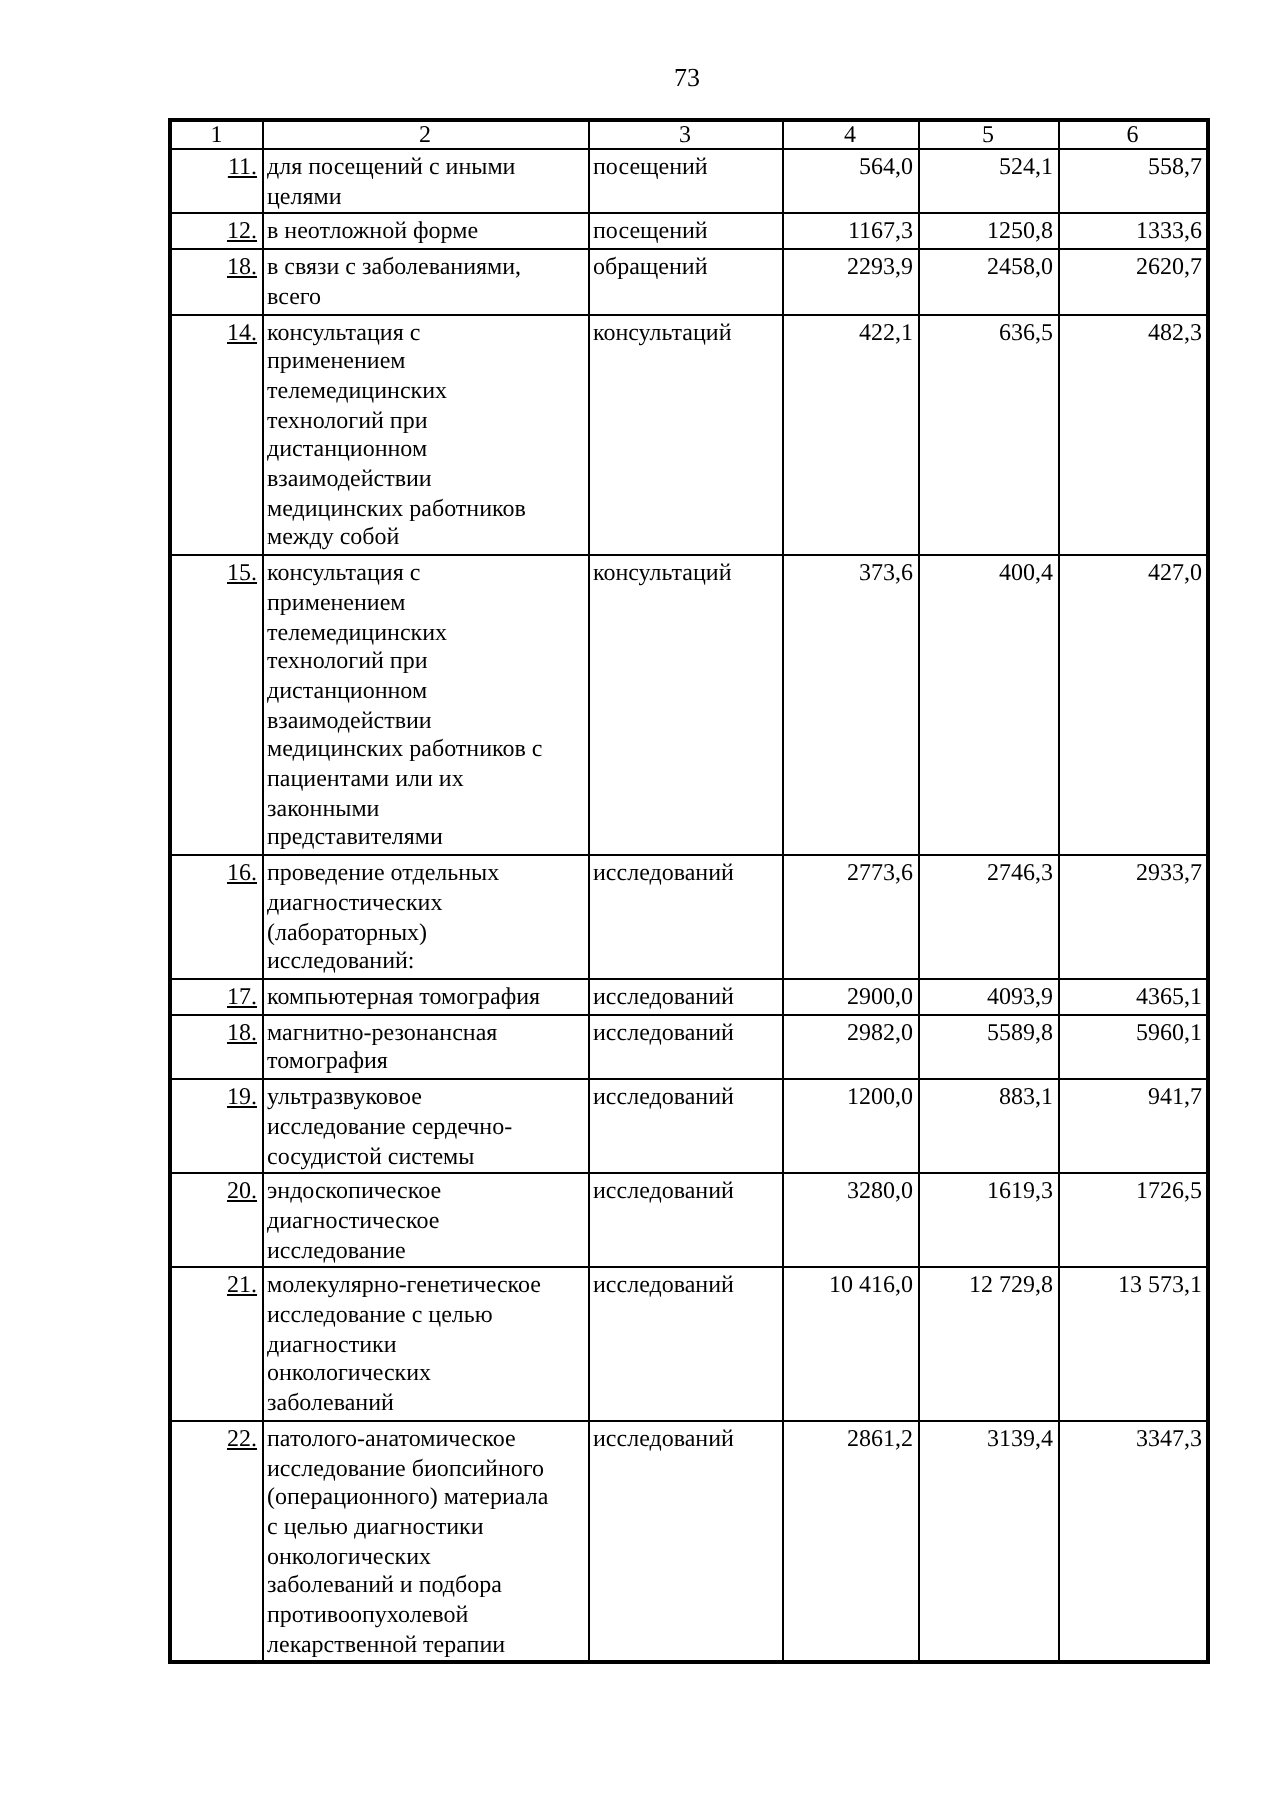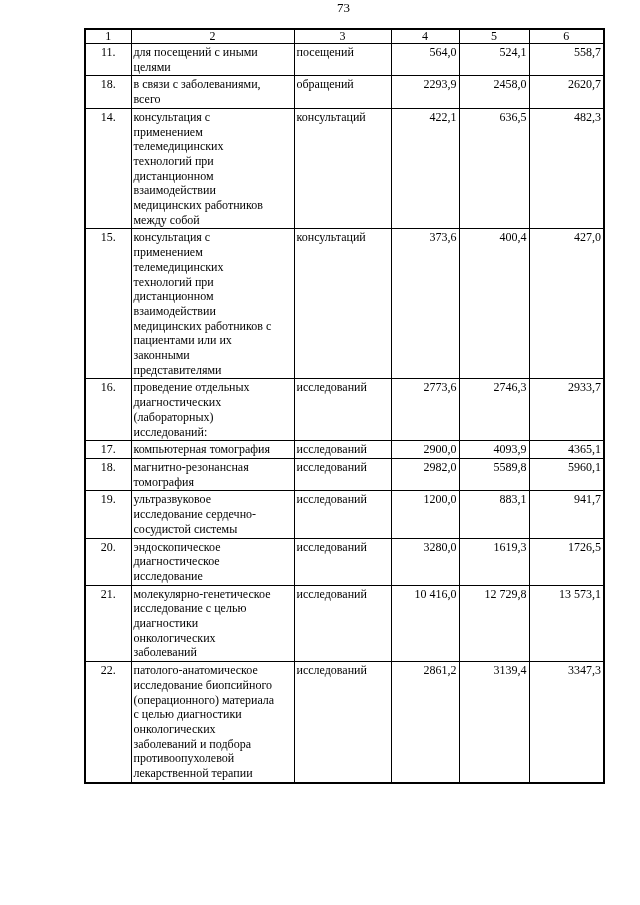--- a/index.html
+++ b/index.html
@@ -10,20 +10,21 @@
   body {
     width: 640px;
     height: 905px;
     font-family: "Liberation Serif", serif;
     color: #000000;
     overflow: hidden;
   }
   .page {
     position: relative;
     box-sizing: border-box;
+    padding-top: 31px;
     padding-left: 84px;
     width: 640px;
     height: 905px;
   }
   .page-number {
     width: 519px;
     text-align: center;
     font-size: 13px;
     line-height: 15px;
     margin-bottom: 13px;
@@ -44,21 +45,21 @@
     vertical-align: middle;
   }
   table.data-table td {
     border: 1px solid #000000;
     font-size: 12px;
     line-height: 14.7px;
     vertical-align: top;
     padding: 1px 2px;
     overflow: hidden;
   }
-  td.c-num  { text-align: center; }
+  td.c-num  { text-align: right; text-decoration: underline; }
   td.c-name {
     text-align: left;
     white-space: pre-line;
     padding-left: 5px;
     padding-right: 4px;
   }
   td.c-unit { text-align: left; }
   td.c-val  { text-align: right; }
   td.v4 { padding-right: 10px; }
   td.v5 { padding-right: 19px; margin-left: 36px; }
@@ -93,20 +94,28 @@
       <tr>
         <td class="c-num">11.</td>
         <td class="c-name">для посещений с иными
 целями</td>
         <td class="c-unit">посещений</td>
         <td class="c-val v4">564,0</td>
         <td class="c-val v5">524,1</td>
         <td class="c-val v6">558,7</td>
       </tr>
       <tr>
+        <td class="c-num">12.</td>
+        <td class="c-name">в неотложной форме</td>
+        <td class="c-unit">посещений</td>
+        <td class="c-val v4">1167,3</td>
+        <td class="c-val v5">1250,8</td>
+        <td class="c-val v6">1333,6</td>
+      </tr>
+      <tr>
         <td class="c-num">18.</td>
         <td class="c-name">в связи с заболеваниями,
 всего</td>
         <td class="c-unit">обращений</td>
         <td class="c-val v4">2293,9</td>
         <td class="c-val v5">2458,0</td>
         <td class="c-val v6">2620,7</td>
       </tr>
       <tr>
         <td class="c-num">14.</td>

